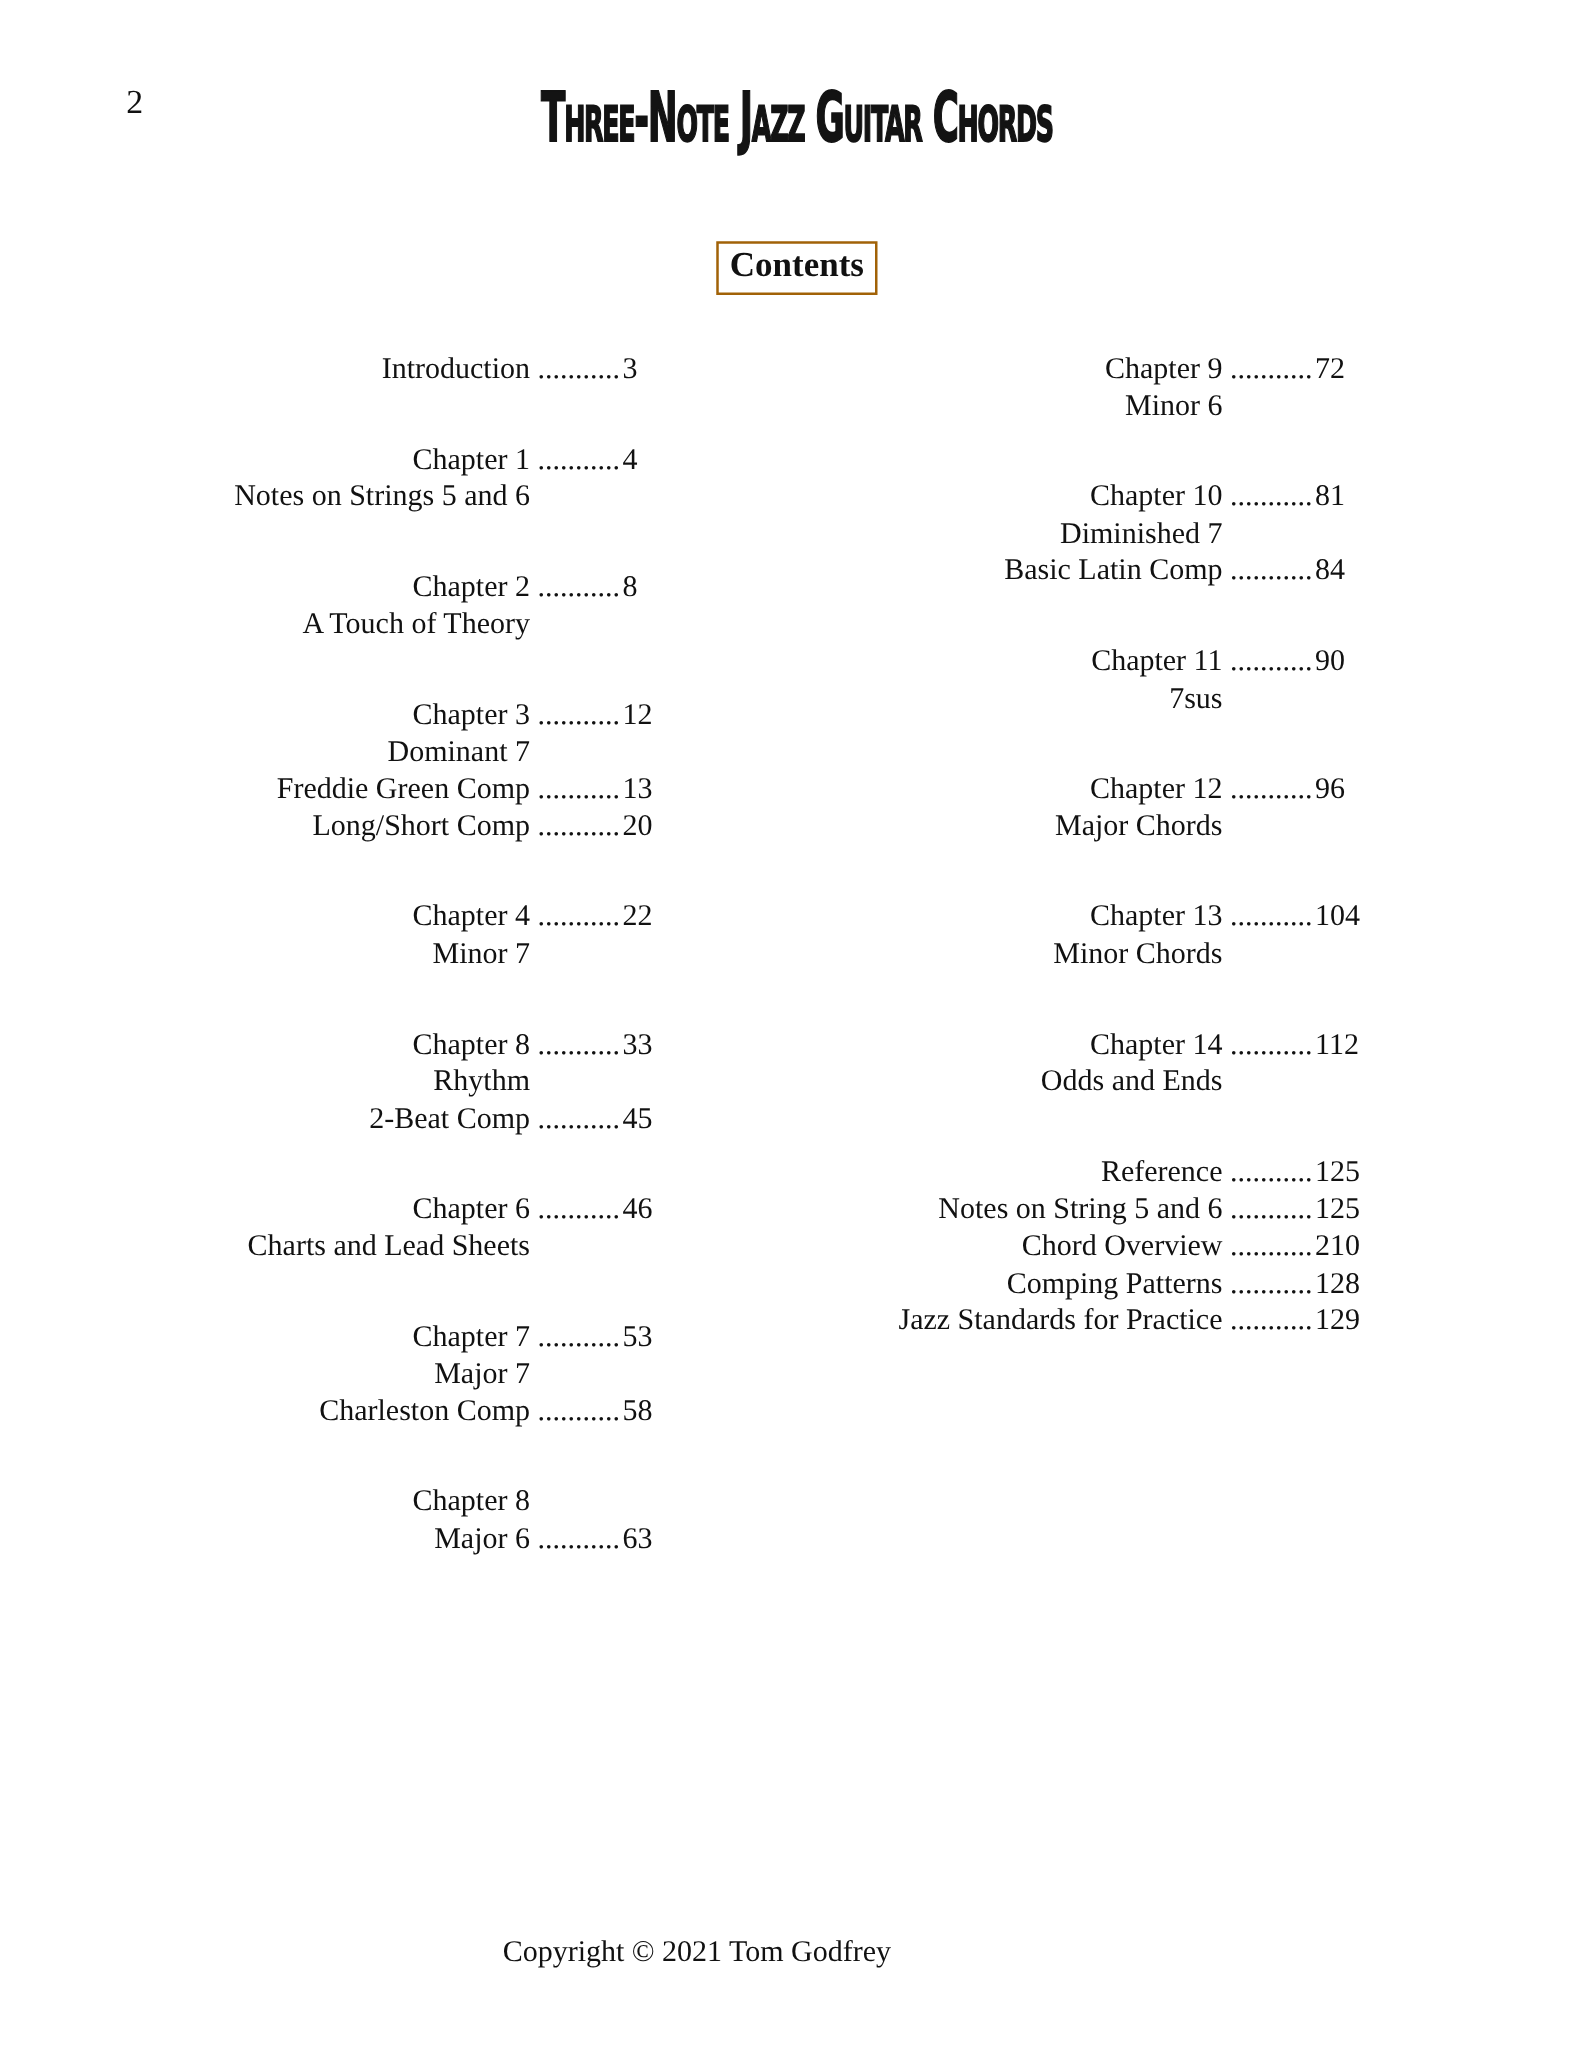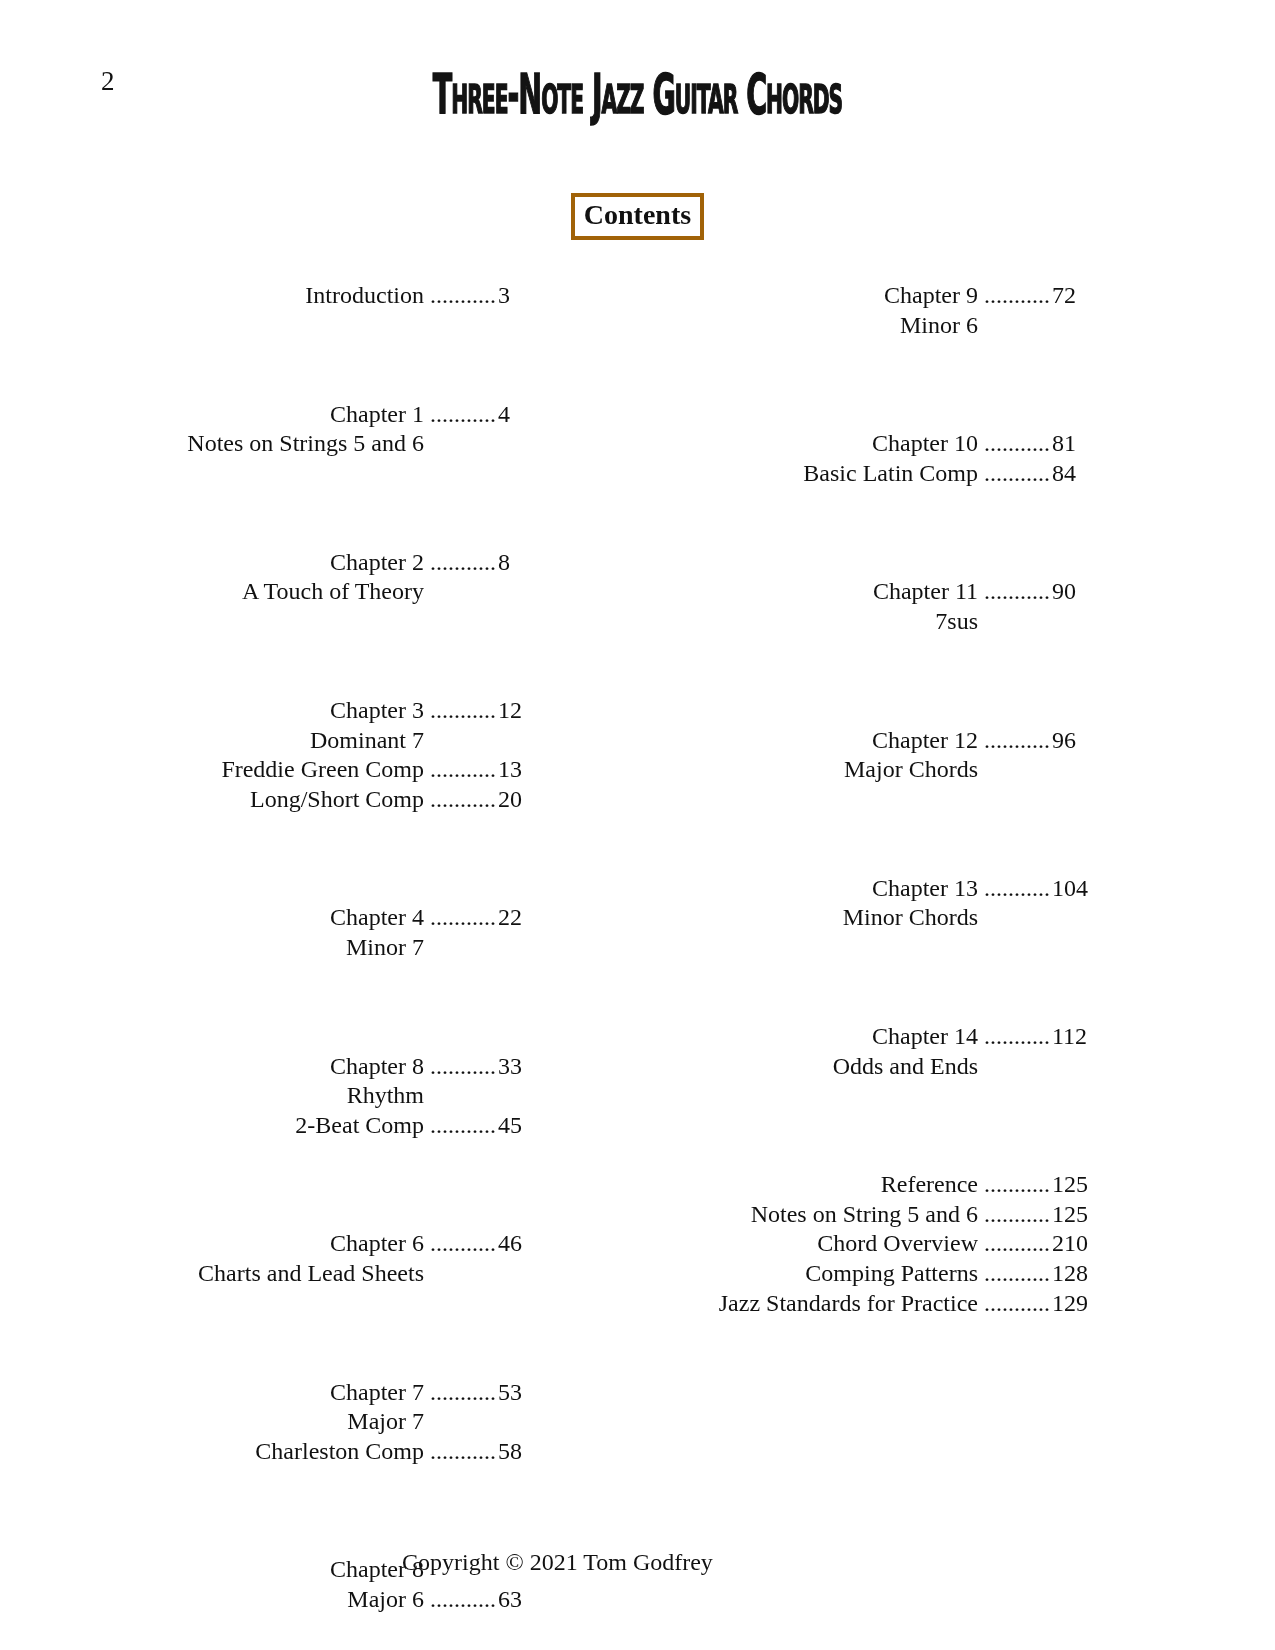--- a/index.html
+++ b/index.html
@@ -19,30 +19,30 @@
     font-weight:900; font-variant:small-caps;
     font-size:55px; line-height:62px; letter-spacing:-2px;
     color:#131313;
     -webkit-text-stroke:1.5px #131313;
     transform:scaleX(0.52); transform-origin:50% 50%;
   }
   .contents-wrap {
     position:absolute; left:0; top:193px; width:1275px; text-align:center;
   }
   .contents-box {
-    display:inline-block; border:4px solid #a16207;
+    display:inline-block; border:2px solid #a16207;
     padding:1px 9px 5px 9px;
   }
   .contents-box span {
     font-size:28px; font-weight:bold; line-height:33px;
   }
   .col { position:absolute; top:281px; }
   .col-left  { left:60px;  width:364px; }   
   .col-right { left:560px; width:418px; }   
-  .block { margin-top:89px; }
+  .block { margin-top:43px; }
   .block:first-child { margin-top:0; }
   .row {
     text-align:right; white-space:nowrap;
     font-size:24px; line-height:29.6px; height:29.6px;
   }
   .leader {
     display:inline-block; width:0; overflow:visible;
     white-space:pre; vertical-align:baseline;
   }
   .pg { margin-left:2px; }
@@ -108,20 +108,21 @@
       </div>
     </div>
 
   <div class="col col-right">
       <div class="block">
         <div class="row"><span class="t">Chapter 9</span><span class="leader"><span class="dots"> ...........</span><span class="pg">72</span></span></div>
         <div class="row"><span class="t">Minor 6</span></div>
       </div>
       <div class="block">
         <div class="row"><span class="t">Chapter 10</span><span class="leader"><span class="dots"> ...........</span><span class="pg">81</span></span></div>
+        <div class="row"><span class="t">Diminished 7</span></div>
         <div class="row"><span class="t">Basic Latin Comp</span><span class="leader"><span class="dots"> ...........</span><span class="pg">84</span></span></div>
       </div>
       <div class="block">
         <div class="row"><span class="t">Chapter 11</span><span class="leader"><span class="dots"> ...........</span><span class="pg">90</span></span></div>
         <div class="row"><span class="t">7sus</span></div>
       </div>
       <div class="block">
         <div class="row"><span class="t">Chapter 12</span><span class="leader"><span class="dots"> ...........</span><span class="pg">96</span></span></div>
         <div class="row"><span class="t">Major Chords</span></div>
       </div>

